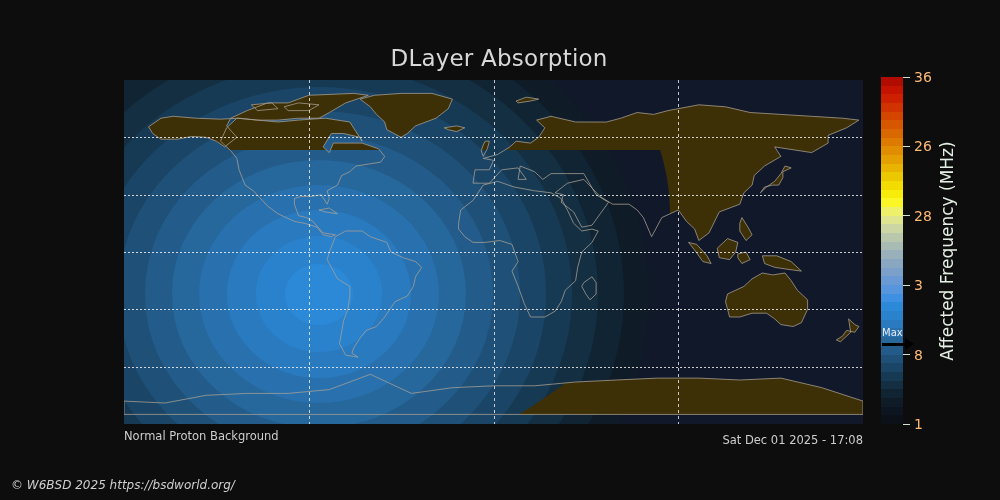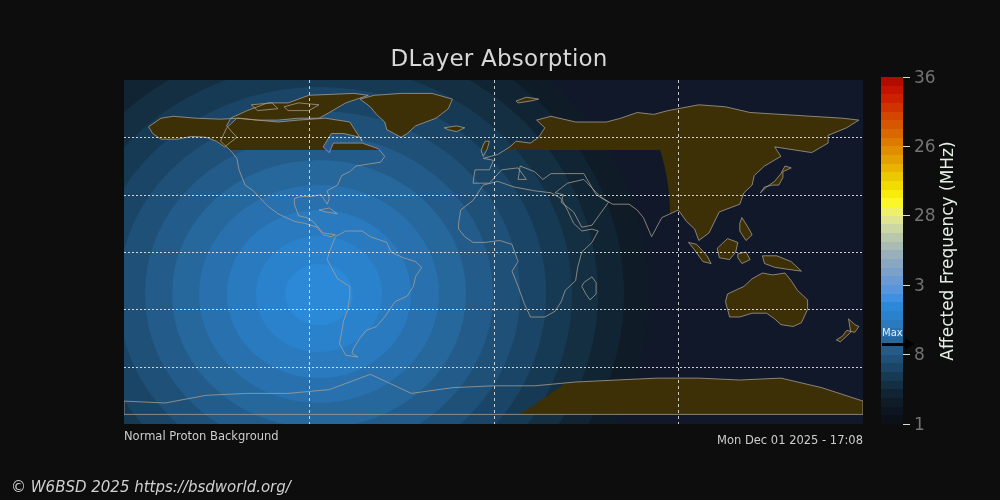--- a/index.html
+++ b/index.html
@@ -111,22 +111,22 @@
     gap: 4px;
     transform: translateY(-50%);
   }
   .tick .dash {
     display: block;
     width: 7px;
     height: 1px;
     background: #cfe3cf;
   }
   .tick .tlabel {
-    color: #737373;
-    font-size: 17px;
+    color: #fdba74;
+    font-size: 14px;
     line-height: 1;
   }
 
   .cbar-axis-title {
     position: absolute;
     left: 935px;
     top: 77px;
     height: 347px;
     width: 24px;
     color: #e4efe4;
@@ -192,21 +192,21 @@
     top: 433px;
     color: #cdcdcd;
     font-size: 11.5px;
     white-space: nowrap;
   }
   .footer {
     position: absolute;
     left: 11px;
     top: 478px;
     color: #cfcfcf;
-    font-size: 15px;
+    font-size: 12px;
     font-style: italic;
     white-space: nowrap;
   }
   .footer .cmark { font-style: normal; }
 </style>
 </head>
 <body>
 
 <div id="root">
 
@@ -411,20 +411,20 @@
   <div class="max-marker" style="top: 327.651px;">
     <span class="mlabel">Max</span>
     <span class="arrow-line"></span>
     <span class="arrow-head"></span>
   </div>
 
   <div class="status">
     <div>Normal Proton Background</div>
   </div>
 
-  <div class="timestamp">Mon Dec 01 2025 - 17:08</div>
+  <div class="timestamp">Sat Dec 01 2025 - 17:08</div>
 
   <div class="footer">
     <span class="cmark">©</span>
     <span>W6BSD 2025 https://bsdworld.org/</span>
   </div>
 
 </div>
 
 </body></html>

